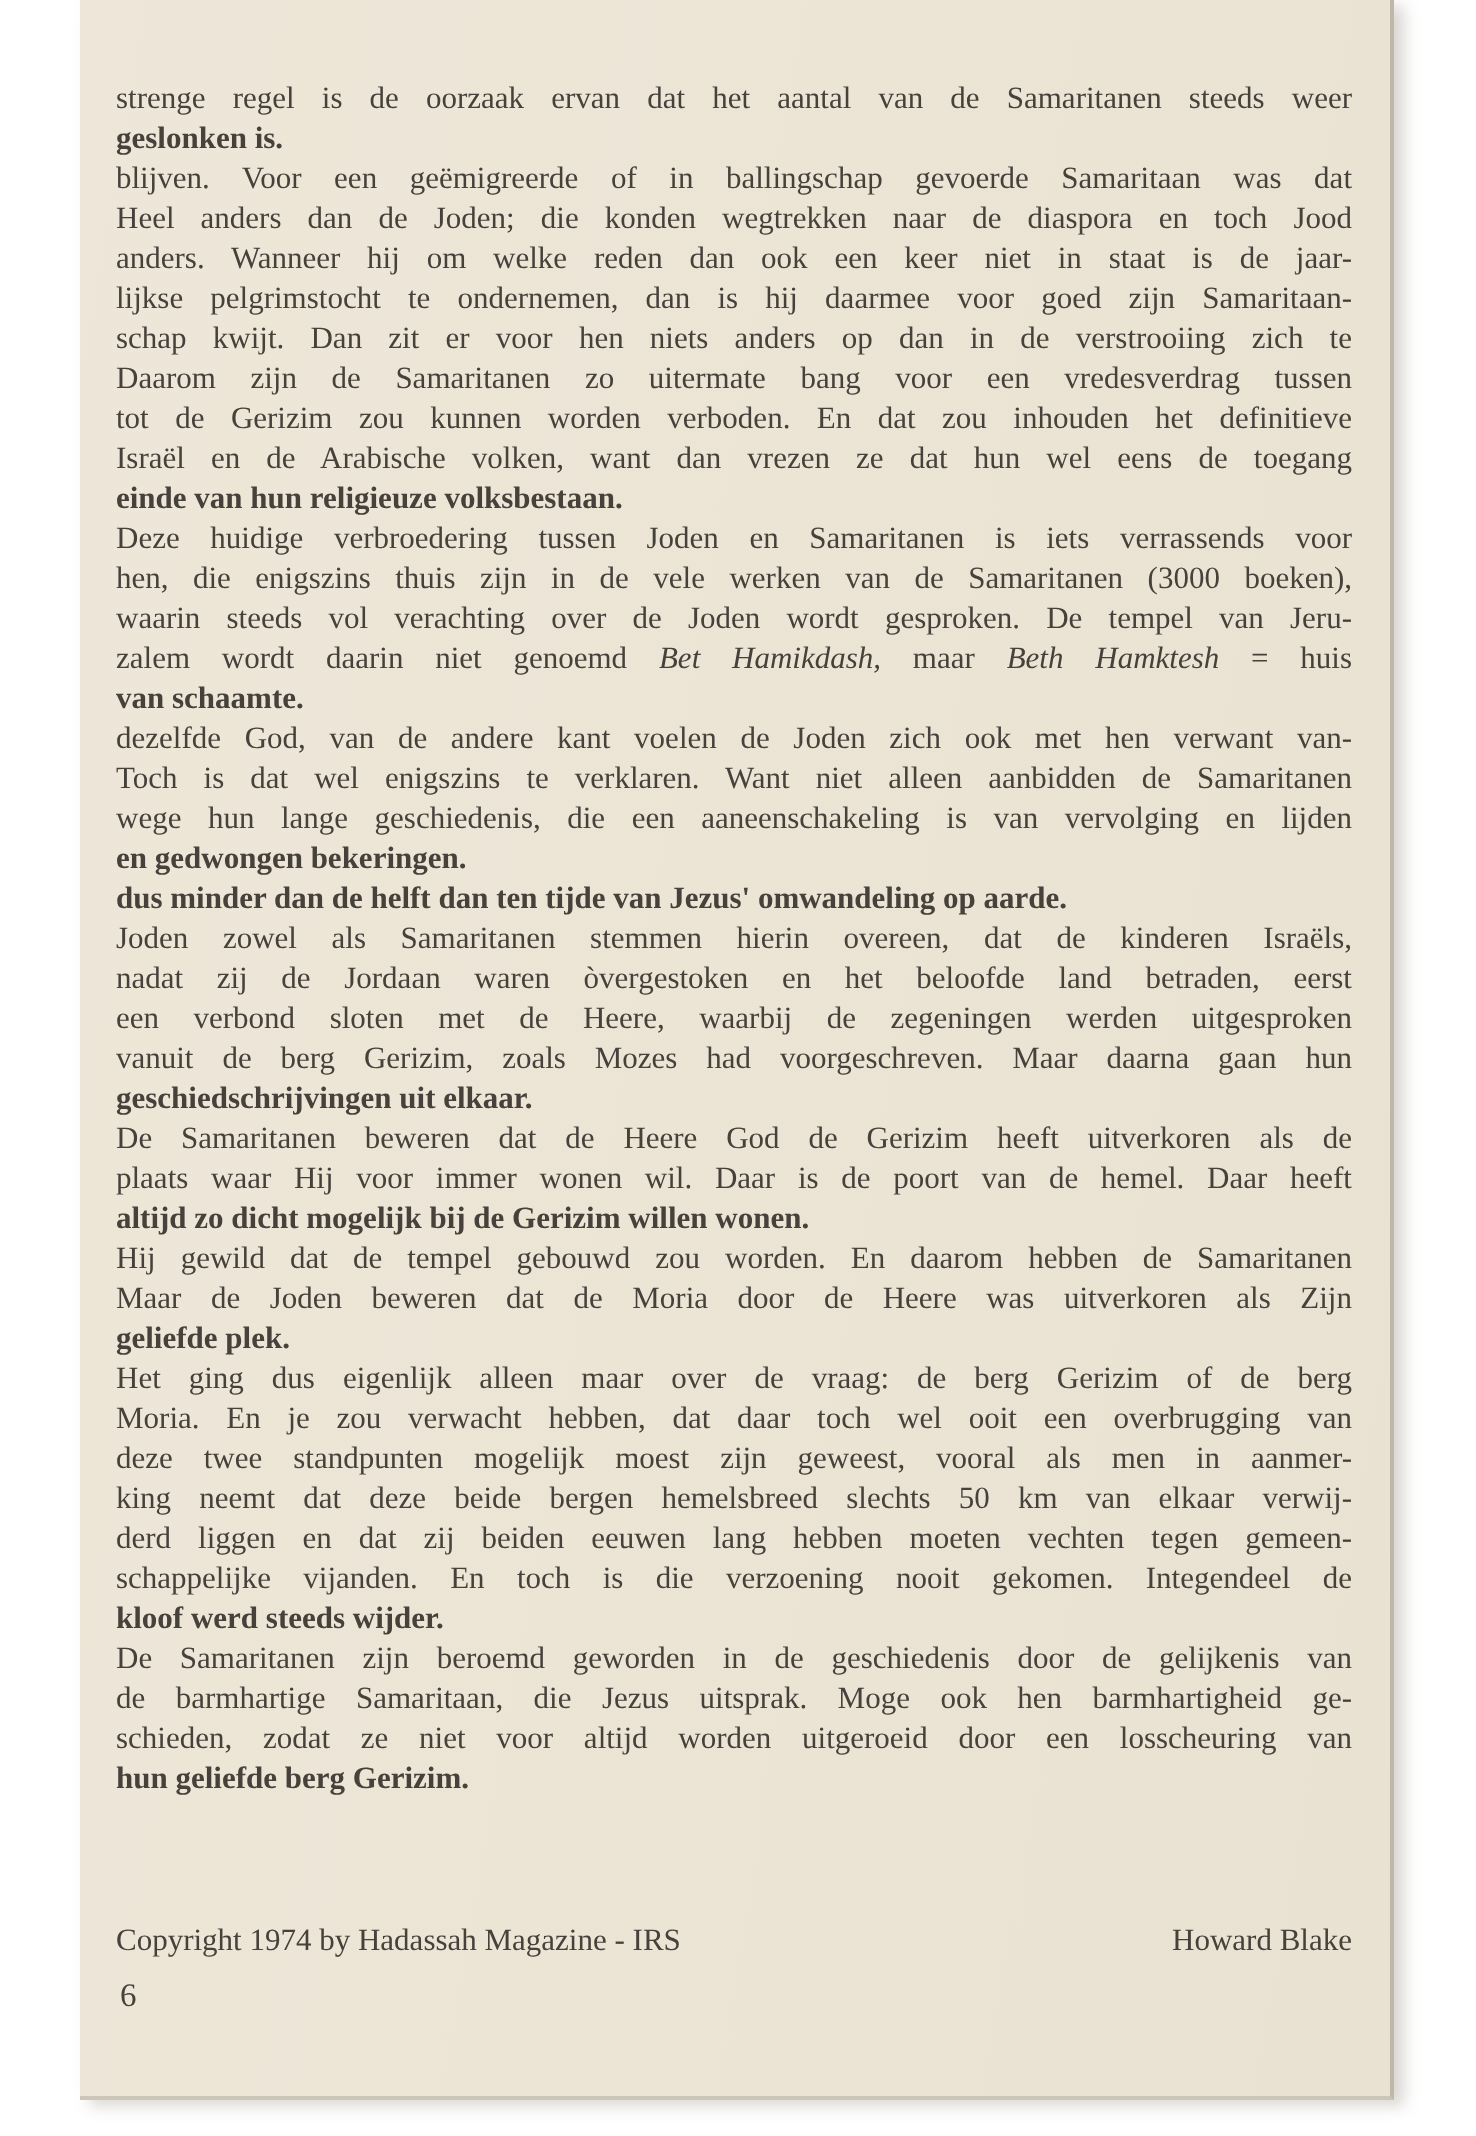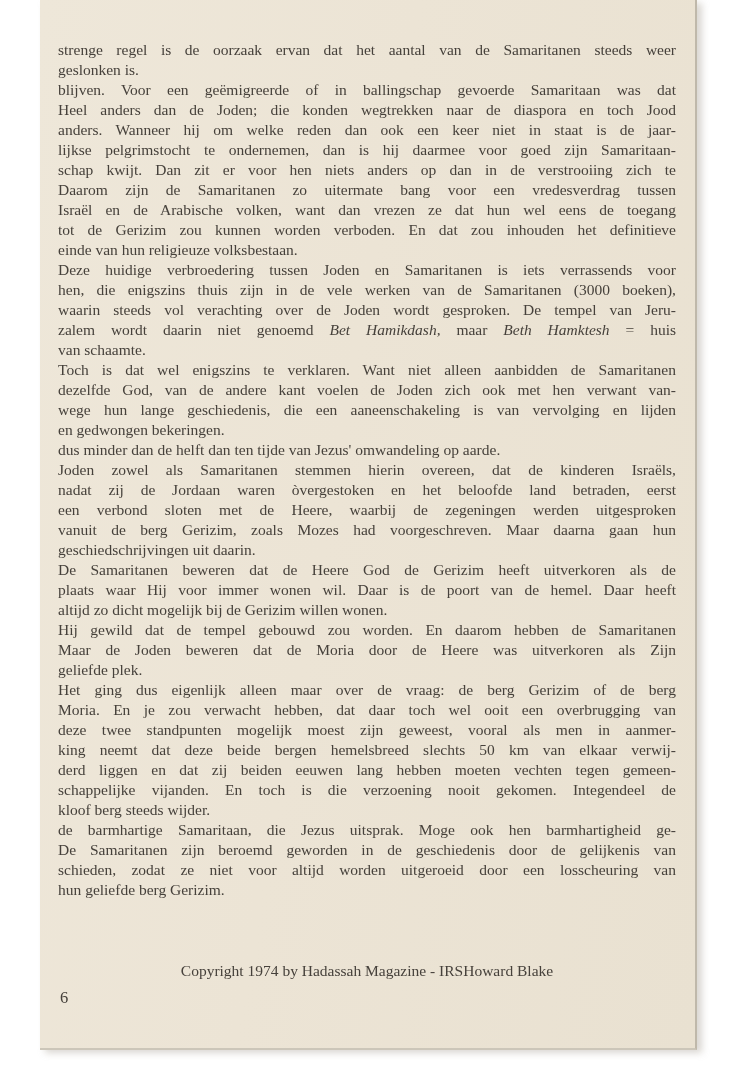--- a/index.html
+++ b/index.html
@@ -35,28 +35,29 @@
   .para { margin: 0; }
   .line {
     text-align: justify;
     text-align-last: justify;
     white-space: normal;
     height: 20px;
     overflow: visible;
   }
   .line.last {
     text-align-last: left;
+    font-weight: bold;
   }
   .line em { font-style: italic; }
   .footer {
     position: absolute;
     left: 18px; top: 961px;
     width: 618px;
     display: flex;
-    justify-content: center;
+    justify-content: space-between;
     color: var(--ink, #46413b);
     font-size: 15.5px;
     line-height: 20px;
   }
   .pagenum {
     position: absolute;
     left: 20px; top: 988px;
     color: var(--ink, #46413b);
     font-size: 16.5px;
     line-height: 20px;
@@ -72,69 +73,69 @@
           <div class="line">strenge regel is de oorzaak ervan dat het aantal van de Samaritanen steeds weer</div>
           <div class="line last">geslonken is.</div>
         </div>
         <div class="para">
           <div class="line">blijven. Voor een geëmigreerde of in ballingschap gevoerde Samaritaan was dat</div>
           <div class="line">Heel anders dan de Joden; die konden wegtrekken naar de diaspora en toch Jood</div>
           <div class="line">anders. Wanneer hij om welke reden dan ook een keer niet in staat is de jaar-</div>
           <div class="line">lijkse pelgrimstocht te ondernemen, dan is hij daarmee voor goed zijn Samaritaan-</div>
           <div class="line">schap kwijt. Dan zit er voor hen niets anders op dan in de verstrooiing zich te</div>
           <div class="line">Daarom zijn de Samaritanen zo uitermate bang voor een vredesverdrag tussen</div>
+          <div class="line">tot de Gerizim zou kunnen worden verboden. En dat zou inhouden het definitieve</div>
           <div class="line">Israël en de Arabische volken, want dan vrezen ze dat hun wel eens de toegang</div>
-          <div class="line">tot de Gerizim zou kunnen worden verboden. En dat zou inhouden het definitieve</div>
           <div class="line last">einde van hun religieuze volksbestaan.</div>
         </div>
         <div class="para">
           <div class="line">Deze huidige verbroedering tussen Joden en Samaritanen is iets verrassends voor</div>
           <div class="line">hen, die enigszins thuis zijn in de vele werken van de Samaritanen (3000 boeken),</div>
           <div class="line">waarin steeds vol verachting over de Joden wordt gesproken. De tempel van Jeru-</div>
           <div class="line">zalem wordt daarin niet genoemd <em>Bet Hamikdash,</em> maar <em>Beth Hamktesh</em> = huis</div>
           <div class="line last">van schaamte.</div>
         </div>
         <div class="para">
+          <div class="line">dezelfde God, van de andere kant voelen de Joden zich ook met hen verwant van-</div>
           <div class="line">Toch is dat wel enigszins te verklaren. Want niet alleen aanbidden de Samaritanen</div>
-          <div class="line">dezelfde God, van de andere kant voelen de Joden zich ook met hen verwant van-</div>
           <div class="line">wege hun lange geschiedenis, die een aaneenschakeling is van vervolging en lijden</div>
           <div class="line last">en gedwongen bekeringen.</div>
         </div>
         <div class="para">
           <div class="line last">dus minder dan de helft dan ten tijde van Jezus' omwandeling op aarde.</div>
         </div>
         <div class="para">
           <div class="line">Joden zowel als Samaritanen stemmen hierin overeen, dat de kinderen Israëls,</div>
           <div class="line">nadat zij de Jordaan waren òvergestoken en het beloofde land betraden, eerst</div>
           <div class="line">een verbond sloten met de Heere, waarbij de zegeningen werden uitgesproken</div>
           <div class="line">vanuit de berg Gerizim, zoals Mozes had voorgeschreven. Maar daarna gaan hun</div>
-          <div class="line last">geschiedschrijvingen uit daarin.</div>
+          <div class="line last">geschiedschrijvingen uit elkaar.</div>
         </div>
         <div class="para">
           <div class="line">De Samaritanen beweren dat de Heere God de Gerizim heeft uitverkoren als de</div>
           <div class="line">plaats waar Hij voor immer wonen wil. Daar is de poort van de hemel. Daar heeft</div>
           <div class="line last">altijd zo dicht mogelijk bij de Gerizim willen wonen.</div>
           <div class="line">Hij gewild dat de tempel gebouwd zou worden. En daarom hebben de Samaritanen</div>
         </div>
         <div class="para">
           <div class="line">Maar de Joden beweren dat de Moria door de Heere was uitverkoren als Zijn</div>
           <div class="line last">geliefde plek.</div>
         </div>
         <div class="para">
           <div class="line">Het ging dus eigenlijk alleen maar over de vraag: de berg Gerizim of de berg</div>
           <div class="line">Moria. En je zou verwacht hebben, dat daar toch wel ooit een overbrugging van</div>
           <div class="line">deze twee standpunten mogelijk moest zijn geweest, vooral als men in aanmer-</div>
           <div class="line">king neemt dat deze beide bergen hemelsbreed slechts 50 km van elkaar verwij-</div>
           <div class="line">derd liggen en dat zij beiden eeuwen lang hebben moeten vechten tegen gemeen-</div>
           <div class="line">schappelijke vijanden. En toch is die verzoening nooit gekomen. Integendeel de</div>
-          <div class="line last">kloof berg steeds wijder.</div>
+          <div class="line last">kloof werd steeds wijder.</div>
         </div>
         <div class="para">
+          <div class="line">De Samaritanen zijn beroemd geworden in de geschiedenis door de gelijkenis van</div>
           <div class="line">de barmhartige Samaritaan, die Jezus uitsprak. Moge ook hen barmhartigheid ge-</div>
-          <div class="line">De Samaritanen zijn beroemd geworden in de geschiedenis door de gelijkenis van</div>
           <div class="line">schieden, zodat ze niet voor altijd worden uitgeroeid door een losscheuring van</div>
           <div class="line last">hun geliefde berg Gerizim.</div>
         </div>
       </div>
     <div class="footer">
       <span>Copyright 1974 by Hadassah Magazine - IRS</span>
       <span>Howard Blake</span>
     </div>
     <div class="pagenum">6</div>
   </div>

